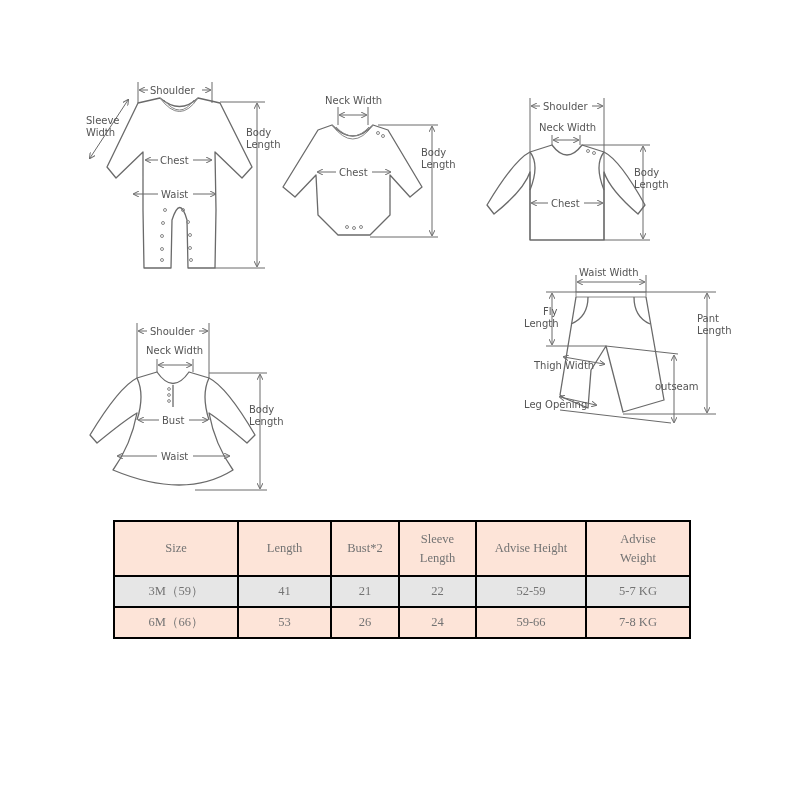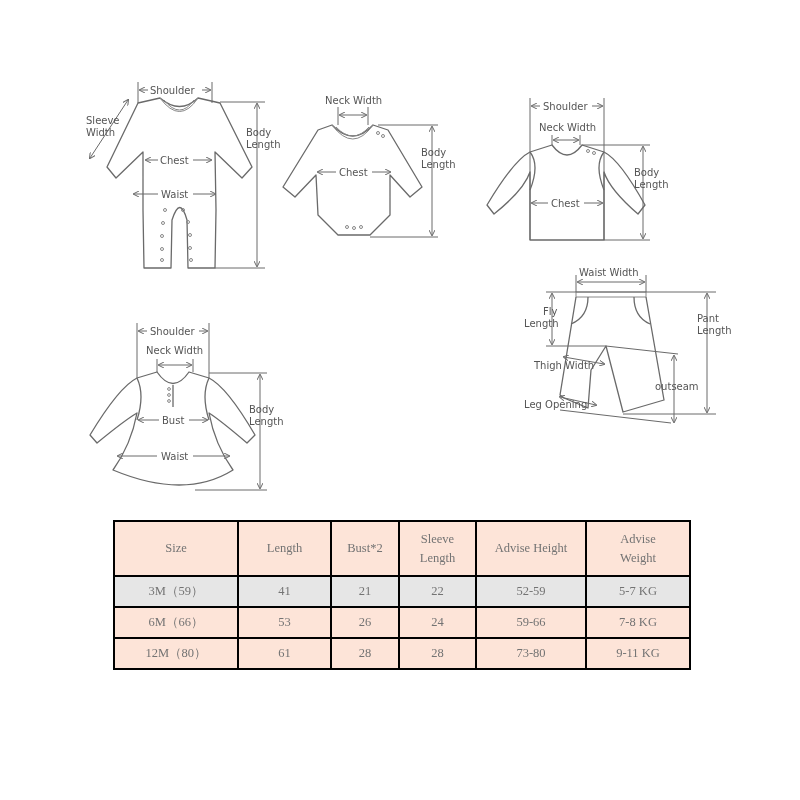--- a/index.html
+++ b/index.html
@@ -208,22 +208,14 @@
     <td>5-7 KG</td>
   </tr>
   <tr class="row-even">
     <td>6M（66）</td>
     <td>53</td>
     <td>26</td>
     <td>24</td>
     <td>59-66</td>
     <td>7-8 KG</td>
   </tr>
-  <tr class="row-even">
-    <td>12M（80）</td>
-    <td>61</td>
-    <td>28</td>
-    <td>28</td>
-    <td>73-80</td>
-    <td>9-11 KG</td>
-  </tr>
 </tbody>
   </table>
 
 </body></html>

